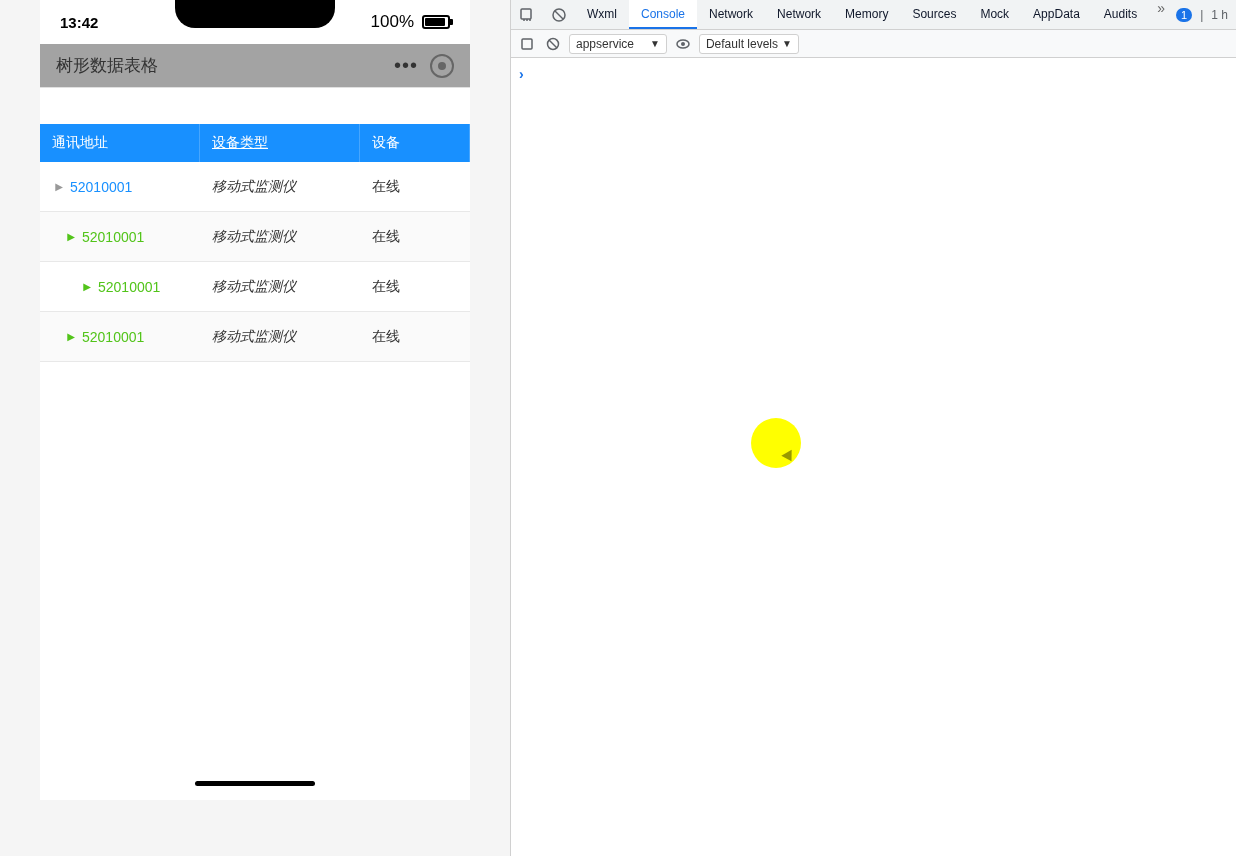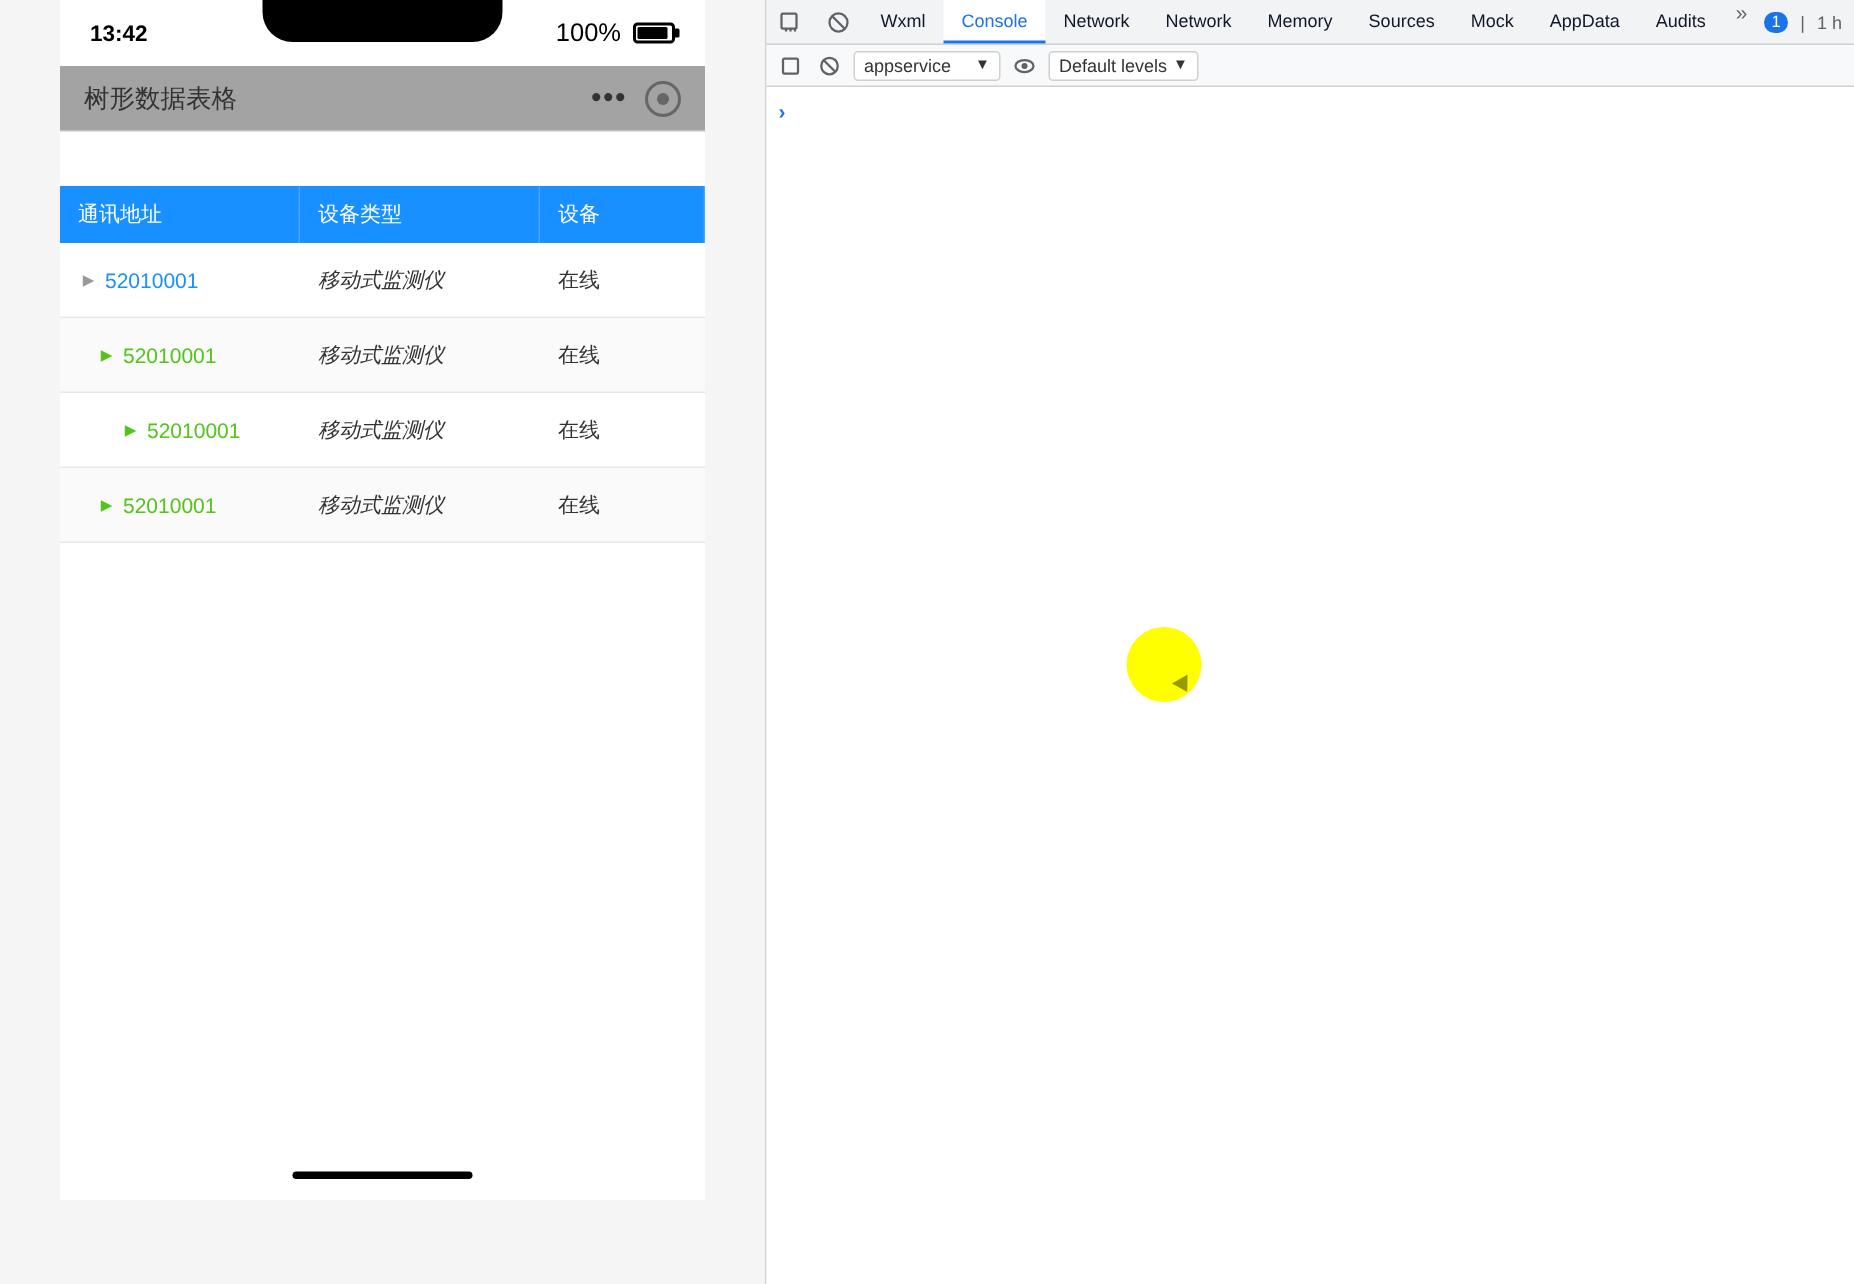--- a/index.html
+++ b/index.html
@@ -171,21 +171,21 @@
 
     .th-cell {
       padding: 10px 12px;
       color: white;
       font-size: 14px;
       font-weight: 500;
       border-right: 1px solid rgba(255,255,255,0.2);
     }
 
     .th-cell:first-child { width: 160px; }
-    .th-cell:nth-child(2) { width: 160px; }
+    .th-cell:nth-child(2) { width: 160px; text-decoration: underline; }
     .th-cell:nth-child(3) { flex: 1; }
 
     .table-body {
       flex: 1;
       background: white;
     }
 
     .table-row {
       display: flex;
       border-bottom: 1px solid #e8e8e8;

